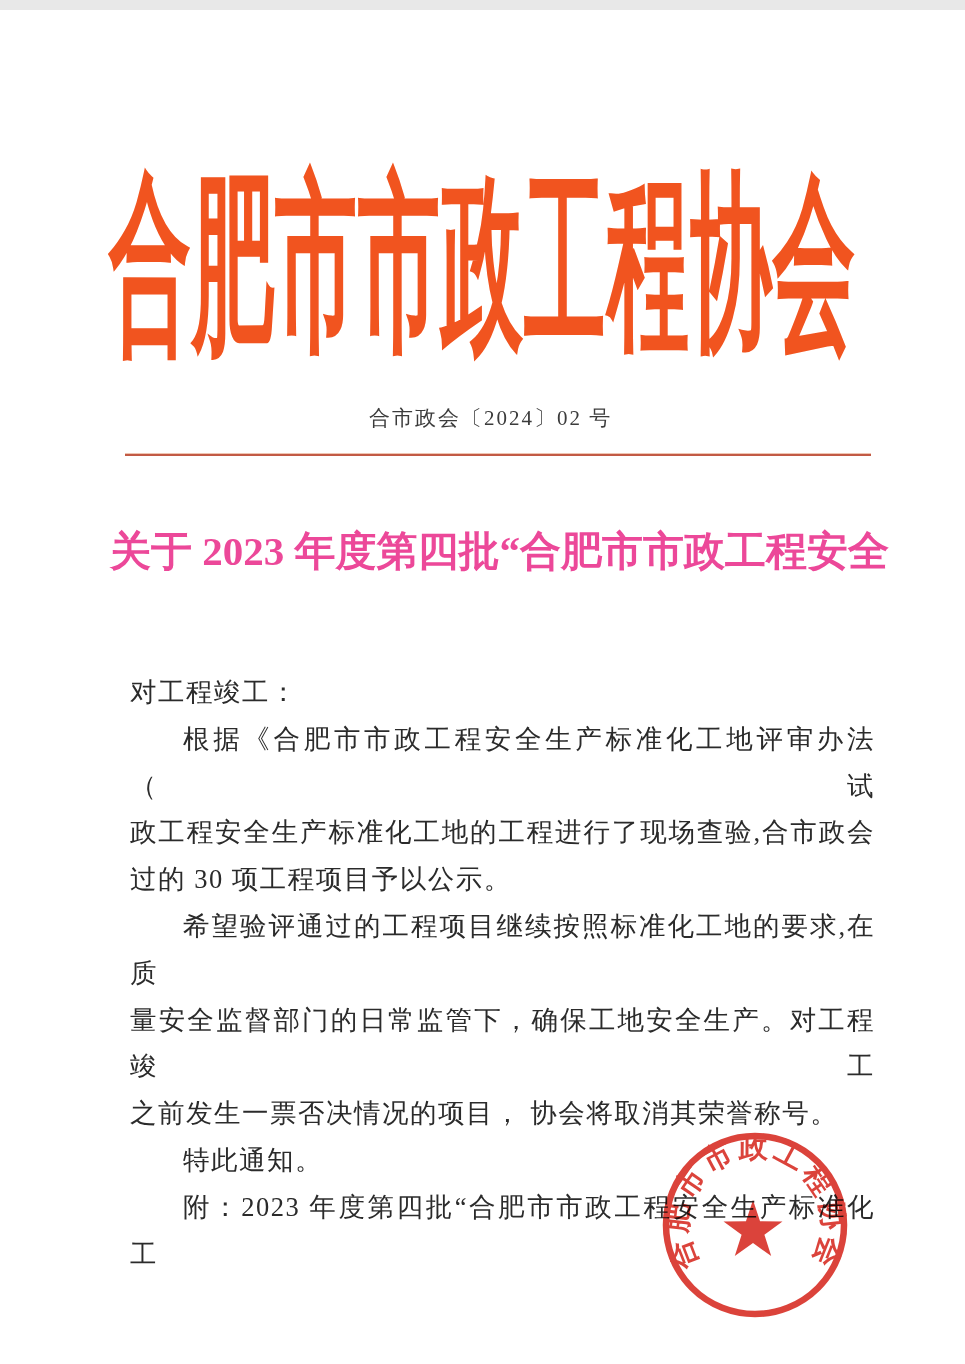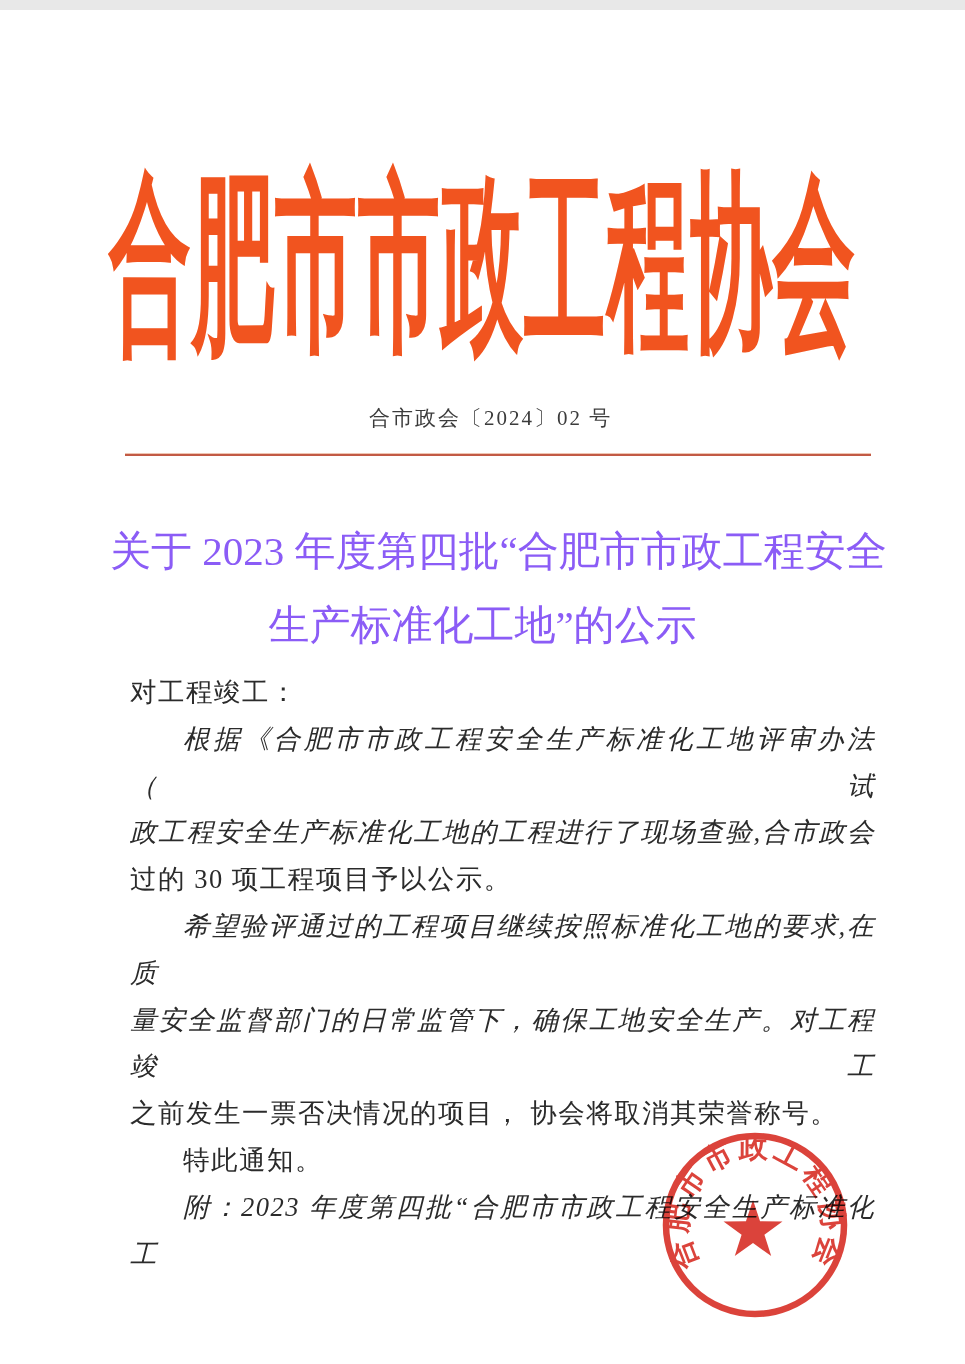--- a/index.html
+++ b/index.html
@@ -31,36 +31,35 @@
   
   .red-line{
     position:absolute;top:443px;left:125px;width:746px;height:2px;
     background:#C25A45;
     border-top:1px solid #EFC5B2;
   }
   
   .doc-title{
     position:absolute;top:504px;left:110px;width:745px;
     text-align:center;
-    font-size:41px;font-weight:normal;color:#8b5cf6;
+    font-size:41px;font-weight:bold;color:#ec4899;
     line-height:74px;
     white-space:nowrap;
   }
   
   .body-text{
     position:absolute;top:659px;left:130px;width:745px;
     font-size:26.5px;line-height:46.8px;color:#2b2b2b;
     letter-spacing:1.5px;
   }
   .line{white-space:nowrap;}
   .j{
     white-space:normal;
     text-align:justify;
     text-align-last:justify;
-    font-style:italic;
     -moz-text-align-last:justify;
   }
   .indent{text-indent:53px;}
   
   .seal{
     position:absolute;left:655px;top:1115px;width:200px;height:200px;
     mix-blend-mode:multiply;
     opacity:0.92;
     pointer-events:none;
   }
@@ -71,21 +70,20 @@
 <div class="page">
 
   <div class="masthead">合肥市市政工程协会</div>
 
   <div class="doc-number">合市政会〔2024〕02 号</div>
 
   <div class="red-line"></div>
 
   <div class="doc-title">
     <div>关于 2023 年度第四批“合肥市市政工程安全</div>
-    <div>生产标准化工地”的公示</div>
   </div>
 
   <div class="body-text">
     <div class="line">对工程竣工：</div>
     <div class="line j indent">根据《合肥市市政工程安全生产标准化工地评审办法（试</div>
     <div class="line j">政工程安全生产标准化工地的工程进行了现场查验,合市政会</div>
     <div class="line">过的 30 项工程项目予以公示。</div>
     <div class="line j indent">希望验评通过的工程项目继续按照标准化工地的要求,在质</div>
     <div class="line j">量安全监督部门的日常监管下，确保工地安全生产。对工程竣工</div>
     <div class="line">之前发生一票否决情况的项目， 协会将取消其荣誉称号。</div>

